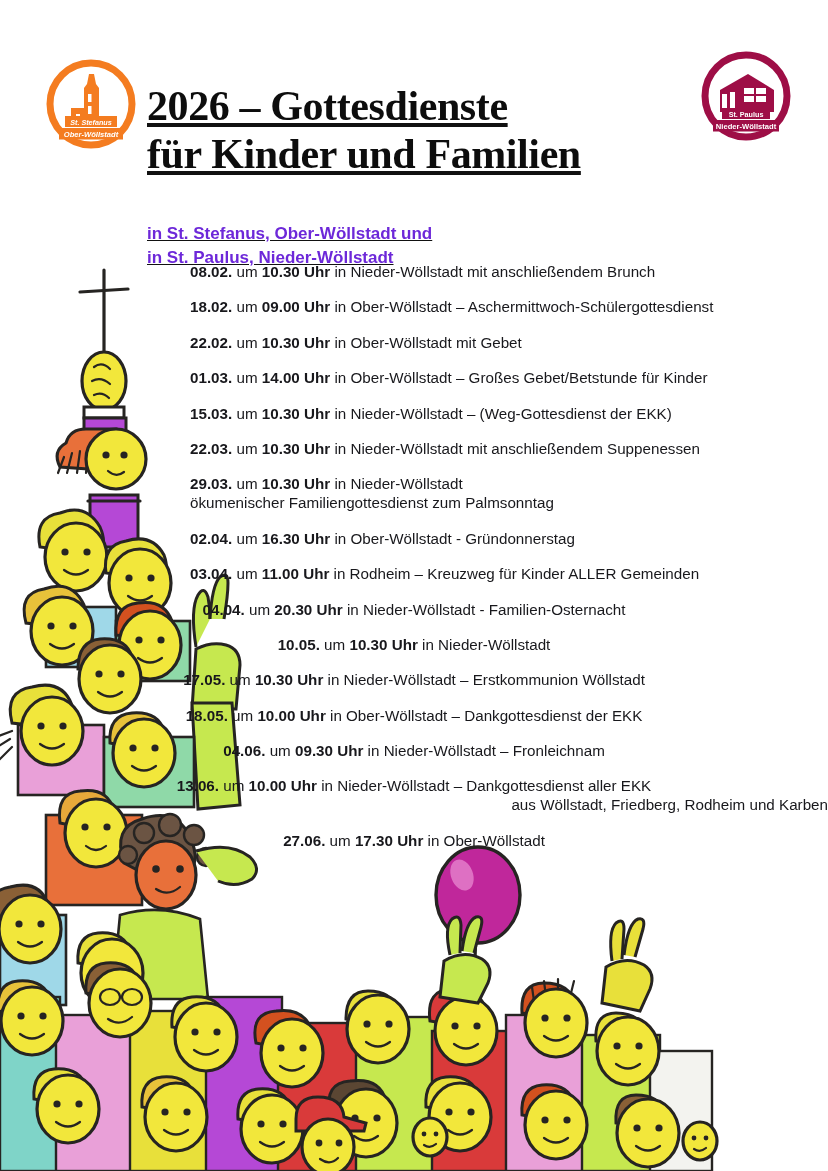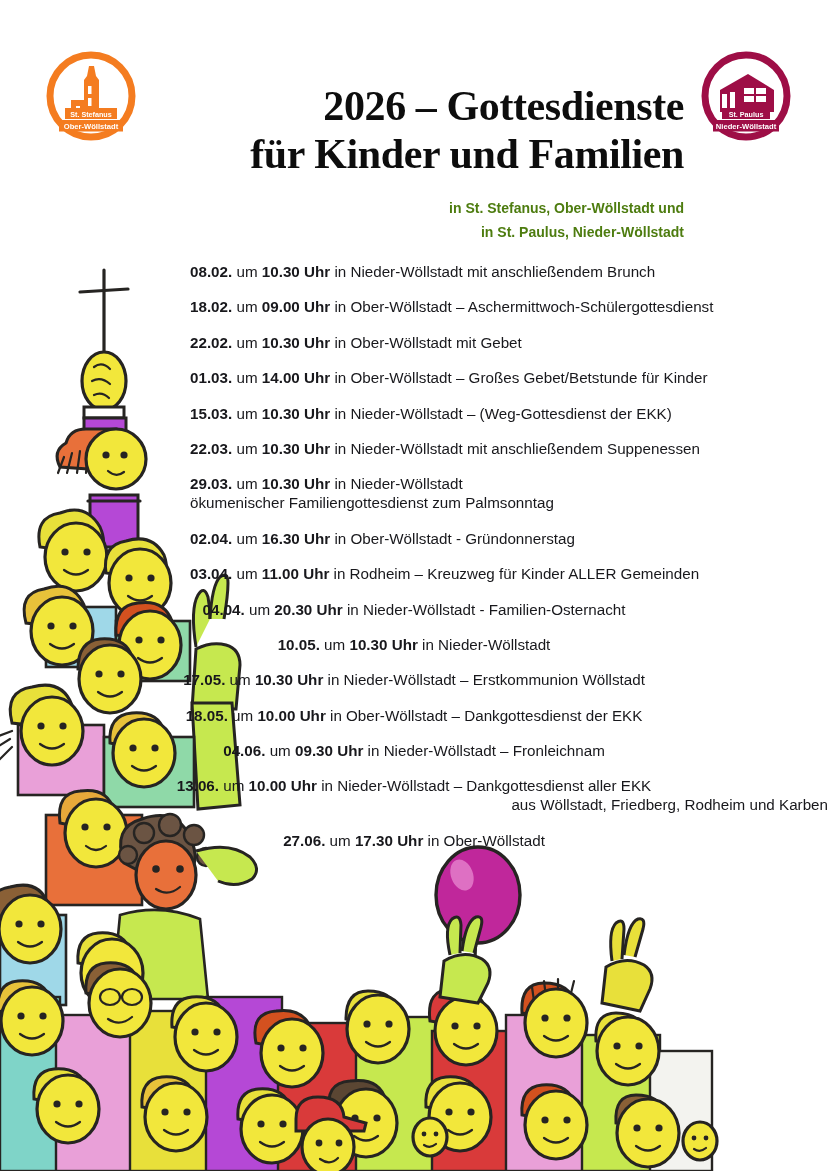--- a/index.html
+++ b/index.html
@@ -27,49 +27,50 @@
     overflow: hidden;
   }
 
   
   .logo {
     position: absolute;
     width: 92px;
     height: 92px;
     border-radius: 50%;
   }
-  .logo-left  { left: 45px;  top: 50px; }
+  .logo-left  { left: 45px;  top: 58px; font-style: italic; }
   .logo-right { left: 700px; top: 50px; }
 
   .logo svg { display: block; width: 92px; height: 92px; }
 
   
   .headline {
     position: absolute;
-    left: 124px;
+    left: 147px;
     top: 82px;
     width: 560px;
-    text-align: right;
+    text-align: left;
+    text-decoration: underline;
   }
   .title-line {
     font-family: "Liberation Serif", "DejaVu Serif", serif;
     font-weight: bold;
     font-size: 42px;
     line-height: 48px;
     letter-spacing: -0.4px;
     color: #0d0d0d;
     white-space: nowrap;
   }
   .subtitle {
-    margin-top: 18px;
+    margin-top: 44px;
     font-family: "Liberation Sans", "DejaVu Sans", sans-serif;
     font-weight: bold;
-    font-size: 14px;
+    font-size: 17px;
     line-height: 24px;
-    color: #4d7c0f;
+    color: #6d28d9;
   }
 
   
   .schedule {
     position: absolute;
     left: 0;
     top: 262px;
     width: 828px;
   }
   .entry {

